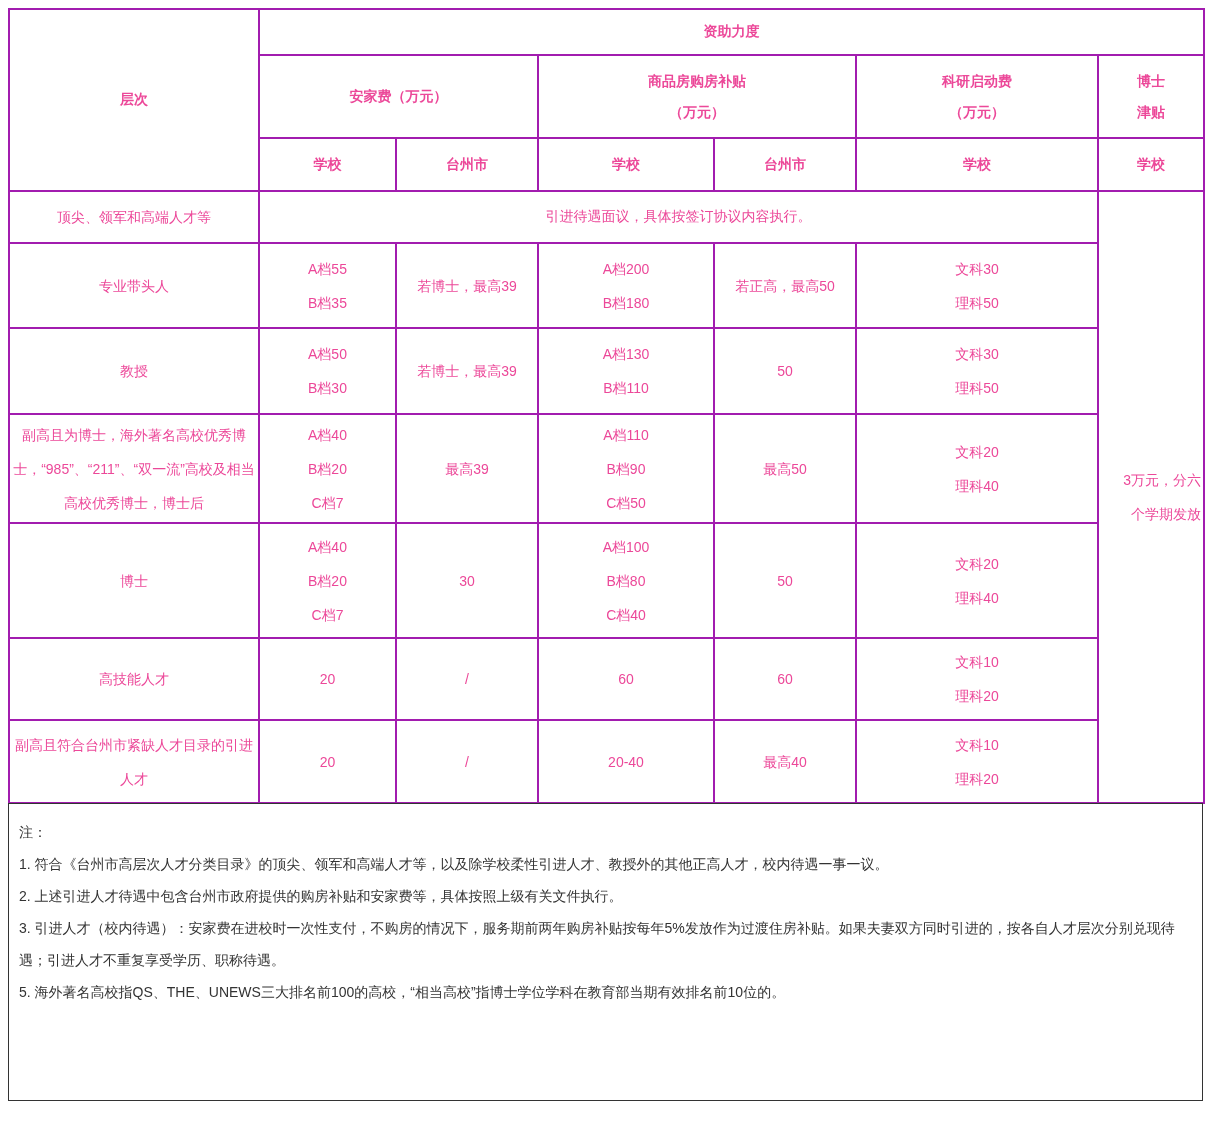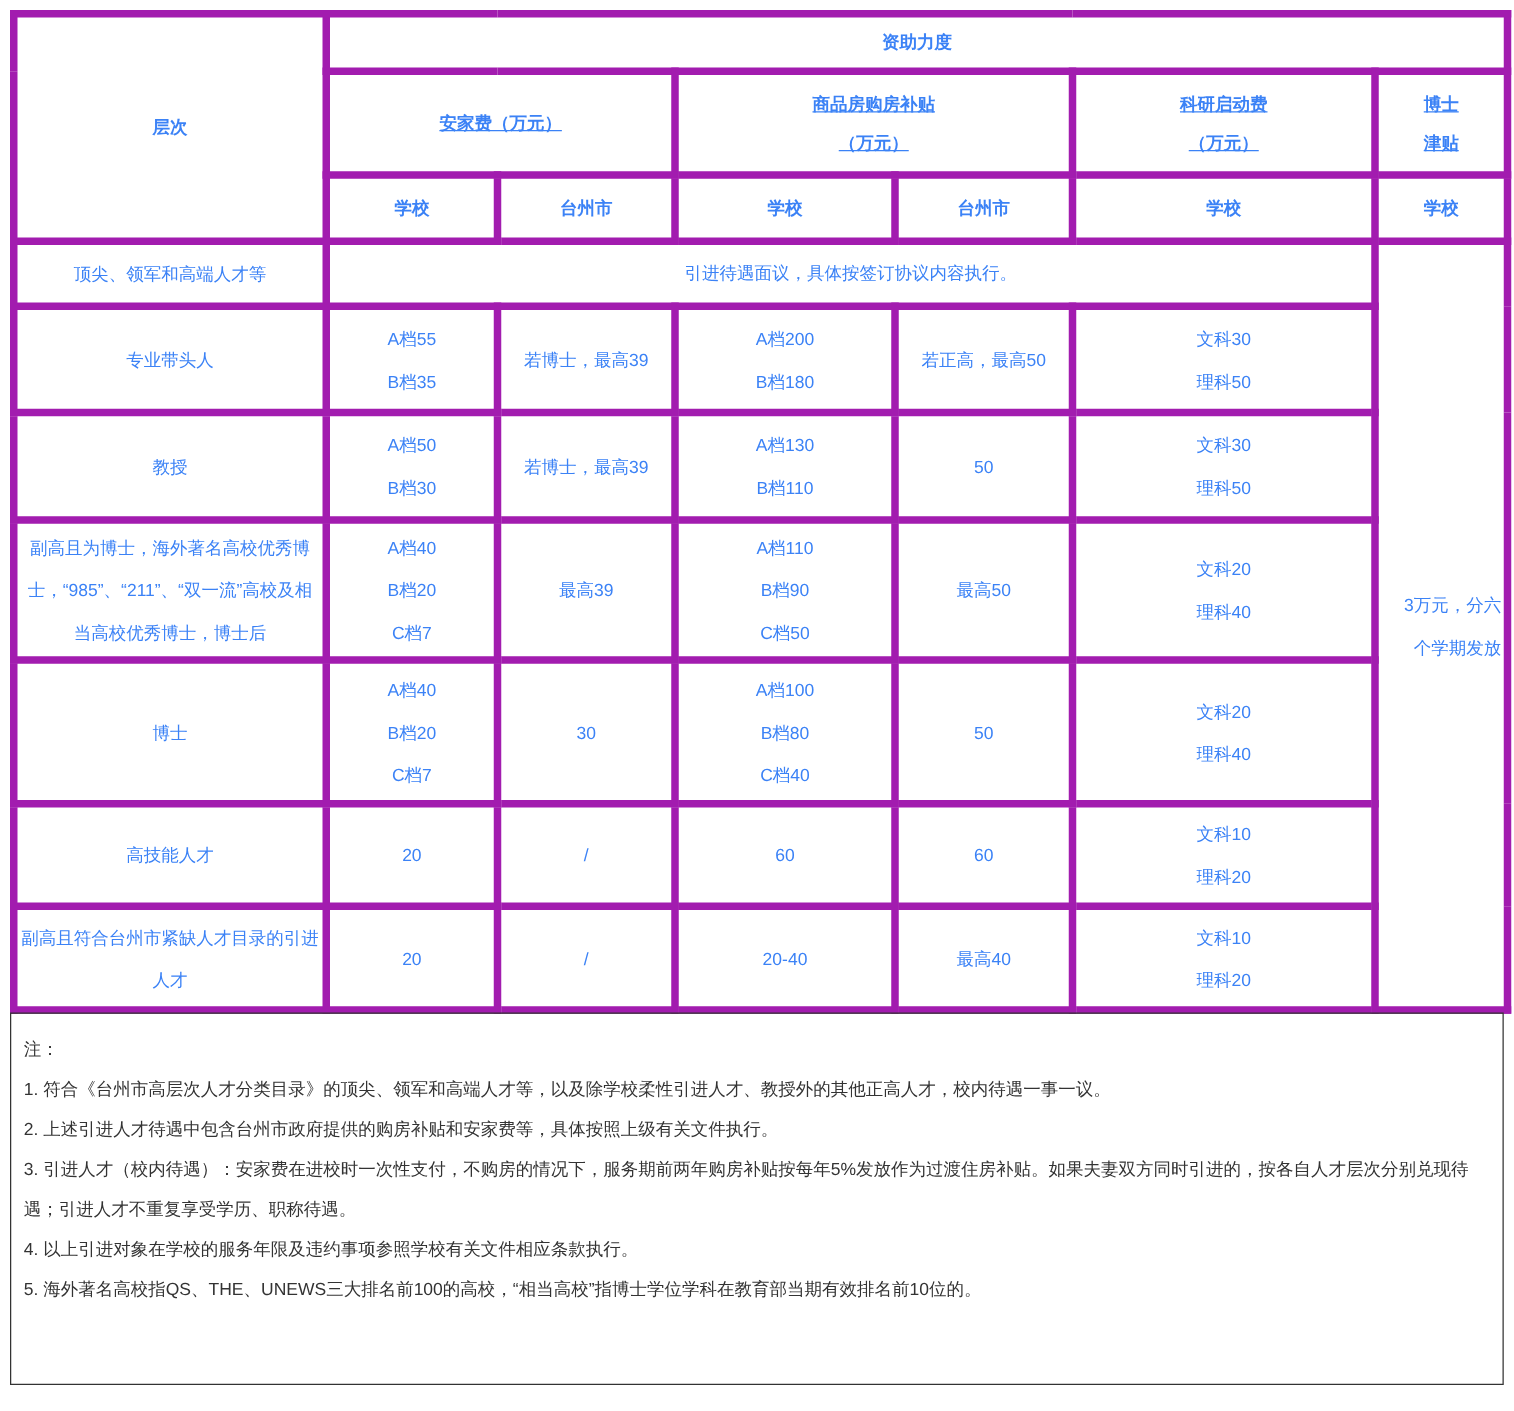--- a/index.html
+++ b/index.html
@@ -20,33 +20,33 @@
     left: 8px;
     top: 8px;
     width: 1195px;
   }
   table.subsidy {
     border-collapse: collapse;
     table-layout: fixed;
     width: 1195px;
   }
   table.subsidy th, table.subsidy td {
-    border: 6px solid #a21caf;
+    border: 2px solid #a21caf;
     text-align: center;
     vertical-align: middle;
     font-size: 14px;
-    color: #3b82f6;
+    color: #ec4899;
     padding: 2px;
     overflow: hidden;
   }
   table.subsidy thead th { font-weight: bold; }
   tr.hrow-1 { height: 46px; }
   tr.hrow-2 { height: 83px; }
   tr.hrow-3 { height: 53px; }
-  .hline { line-height: 31px; text-decoration: underline; }
+  .hline { line-height: 31px; }
   tr.negotiated-row { height: 52px; }
   tbody tr.row-0 { height: 85px; }
   tbody tr.row-1 { height: 86px; }
   tbody tr.row-2 { height: 109px; }
   tbody tr.row-3 { height: 115px; }
   tbody tr.row-4 { height: 82px; }
   tbody tr.row-5 { height: 83px; }
   td.level-cell { line-height: 34px; padding: 0 6px; }
   .cell-line { line-height: 34px; }
   td.phd-cell .cell-line { line-height: 34px; text-align: right; }
@@ -249,19 +249,18 @@
           </tr>
         </tbody>
     </table>
 
     <div class="notes">
       <p class="note-line">注：</p>
       <div id="notes-list">
           <p class="note-line">1. 符合《台州市高层次人才分类目录》的顶尖、领军和高端人才等，以及除学校柔性引进人才、教授外的其他正高人才，校内待遇一事一议。</p>
           <p class="note-line">2. 上述引进人才待遇中包含台州市政府提供的购房补贴和安家费等，具体按照上级有关文件执行。</p>
           <p class="note-line">3. 引进人才（校内待遇）：安家费在进校时一次性支付，不购房的情况下，服务期前两年购房补贴按每年5%发放作为过渡住房补贴。如果夫妻双方同时引进的，按各自人才层次分别兑现待遇；引进人才不重复享受学历、职称待遇。</p>
-          <p class="note-line">4. 以上引进对象在学校的服务年限及违约事项参照学校有关文件相应条款执行。</p>
           <p class="note-line">5. 海外著名高校指QS、THE、UNEWS三大排名前100的高校，“相当高校”指博士学位学科在教育部当期有效排名前10位的。</p>
         </div>
     </div>
 
   </div>
 </div>
 
 </body></html>

